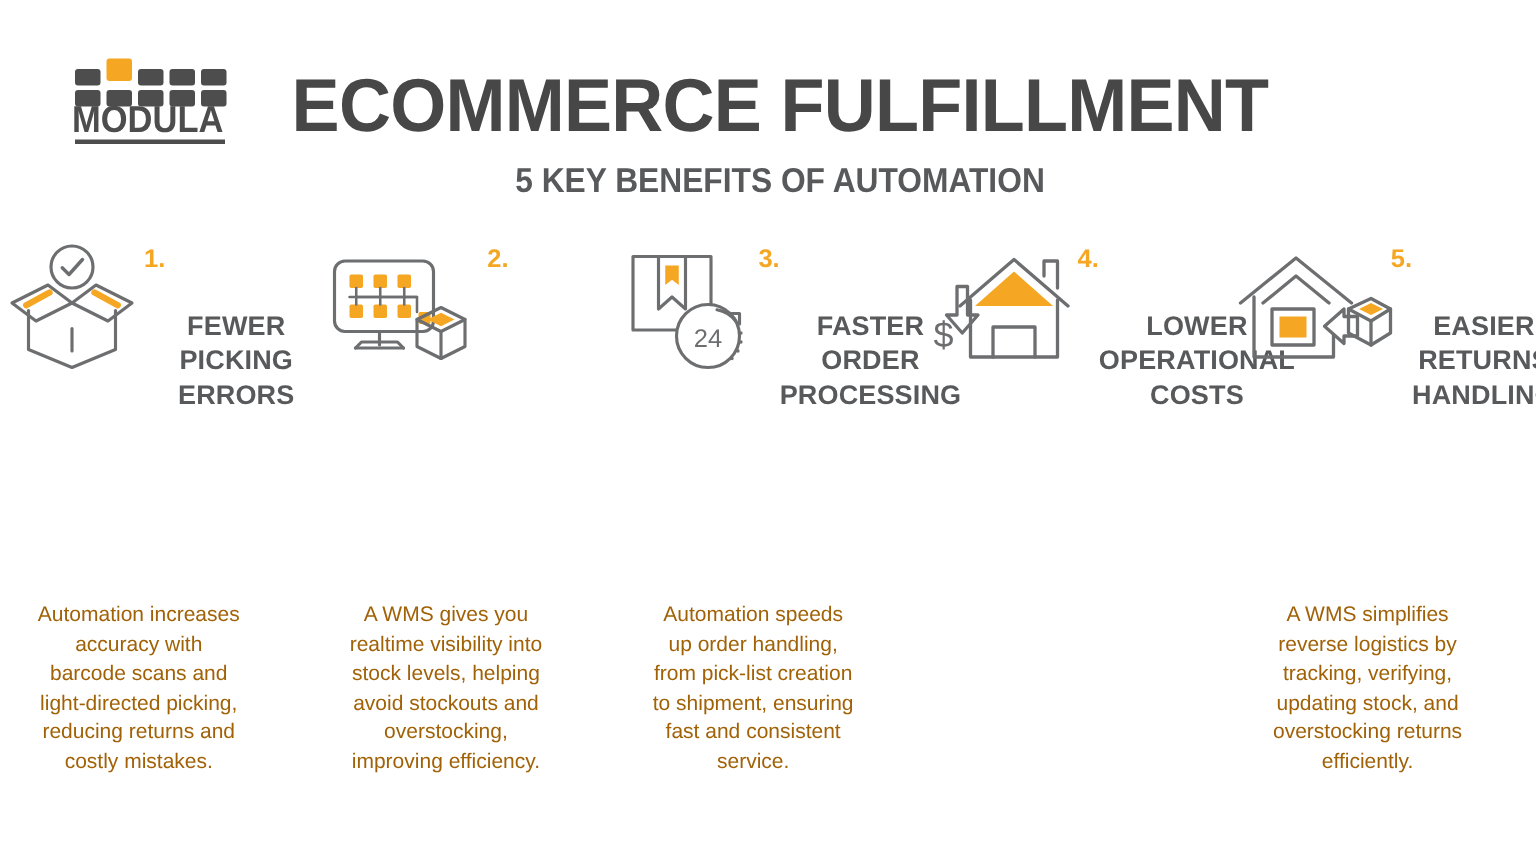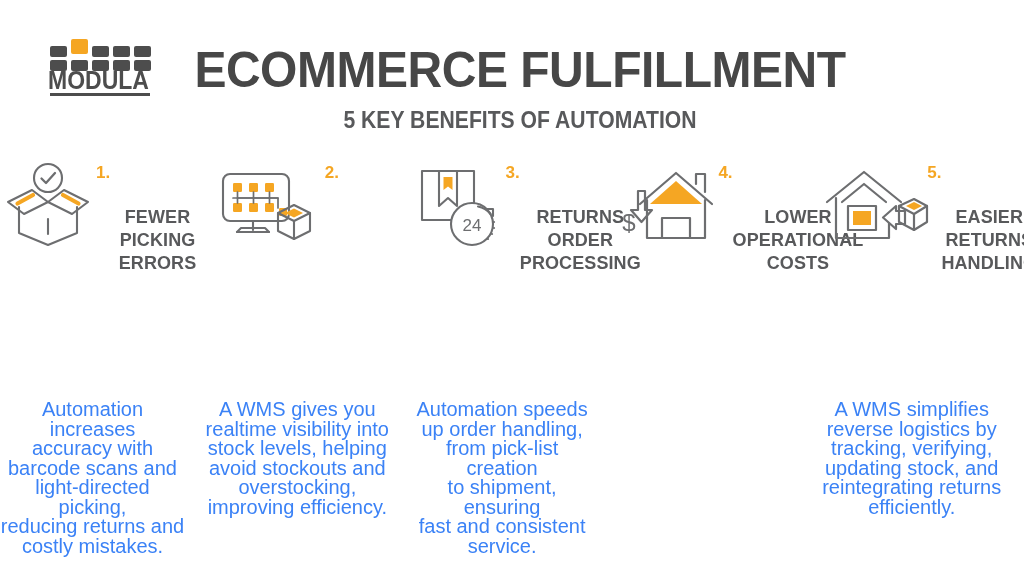--- a/index.html
+++ b/index.html
@@ -91,23 +91,23 @@
     font-weight:bold;
     font-size:18px;
     line-height:23px;
     text-align:center;
     letter-spacing:0.1px;
     width:190px;
     white-space:pre-line;
     margin-top:44px;
   }
   .body {
-    color:#3b82f6;
-    font-family:"Liberation Sans", sans-serif;
-    font-size:20px;
+    color:#a16207;
+    font-family:"Liberation Sans", sans-serif;
+    font-size:14px;
     line-height:19.5px;
     text-align:center;
     width:185px;
     white-space:pre-line;
     position:absolute;
     top:238px;
   }
   .col { position:relative; }
 
   svg { display:block; overflow:visible; }
@@ -243,21 +243,21 @@
           <g fill="#6D6E70">
             <circle cx="84" cy="60" r="1.1"></circle>
             <circle cx="84" cy="66" r="1.1"></circle>
             <circle cx="82" cy="72" r="1.1"></circle>
             <circle cx="78" cy="77" r="1.1"></circle>
           </g>
           <text x="62" y="69" text-anchor="middle" fill="#6D6E70" font-family="Liberation Sans, sans-serif" font-size="17" font-weight="normal">24</text>
         </svg>
       </div>
       <div class="num">3.</div>
-      <div class="heading">RETURNS
+      <div class="heading">FASTER
 ORDER
 PROCESSING</div>
       <div class="body">Automation speeds
 up order handling,
 from pick-list creation
 to shipment, ensuring
 fast and consistent
 service.</div>
     </div>
 
@@ -316,18 +316,18 @@
         </svg>
       </div>
       <div class="num">5.</div>
       <div class="heading">EASIER
 RETURNS
 HANDLING</div>
       <div class="body">A WMS simplifies
 reverse logistics by
 tracking, verifying,
 updating stock, and
-reintegrating returns
+overstocking returns
 efficiently.</div>
     </div>
 
   </div>
 </div>
 
 </body></html>

